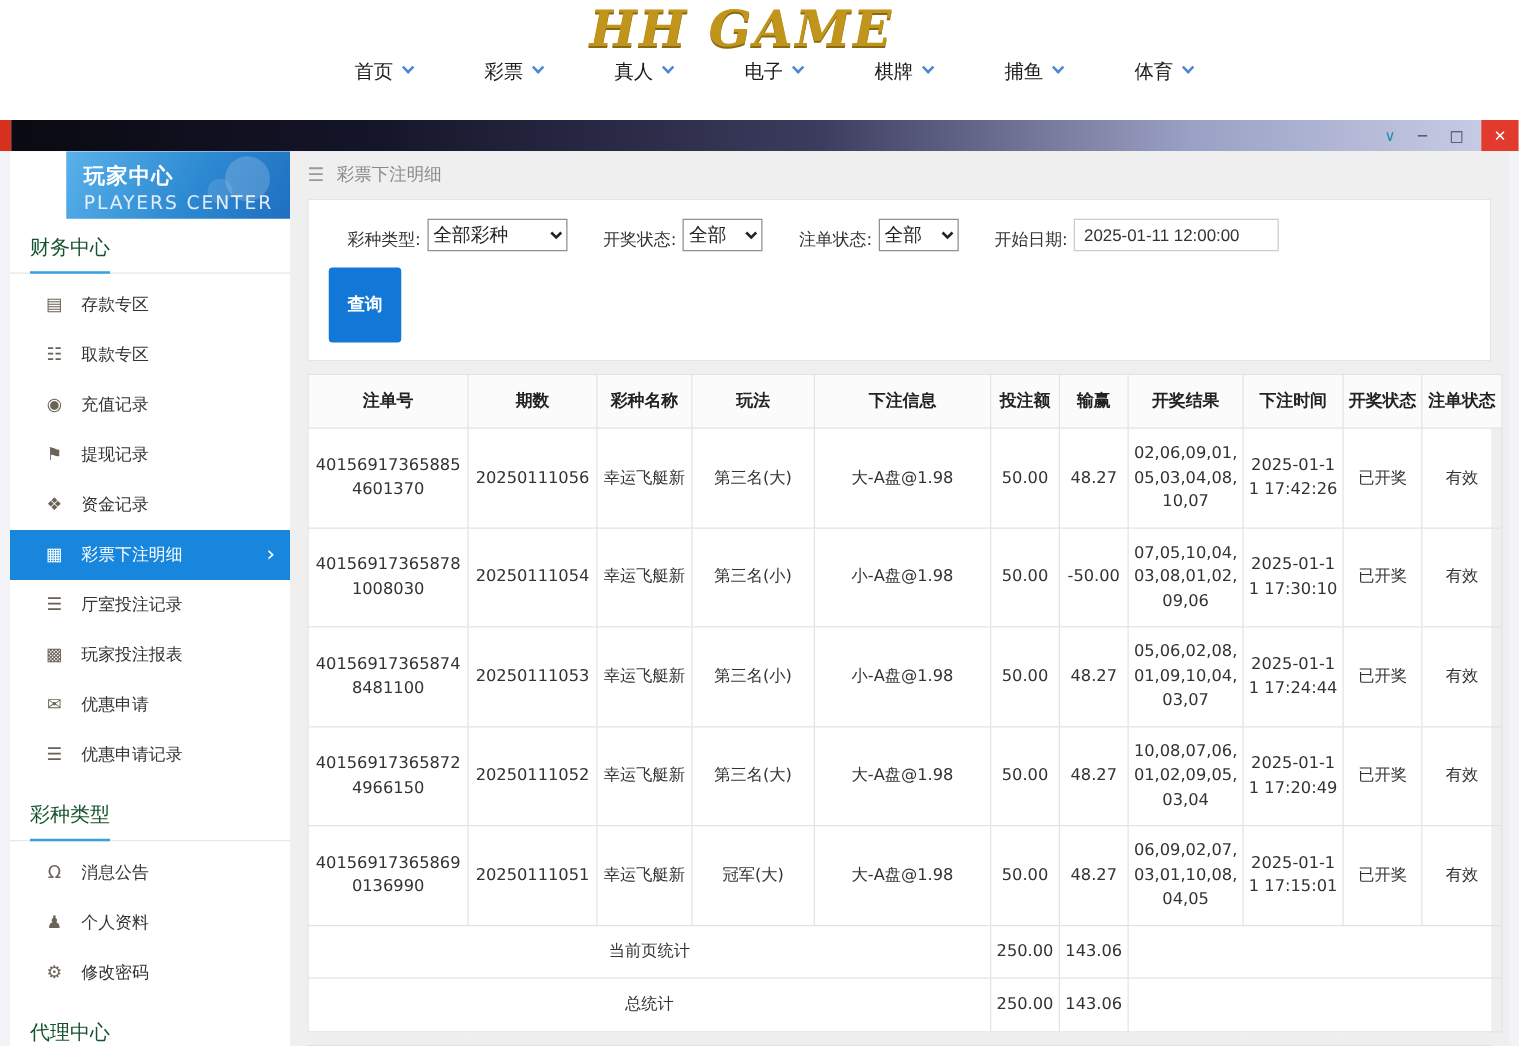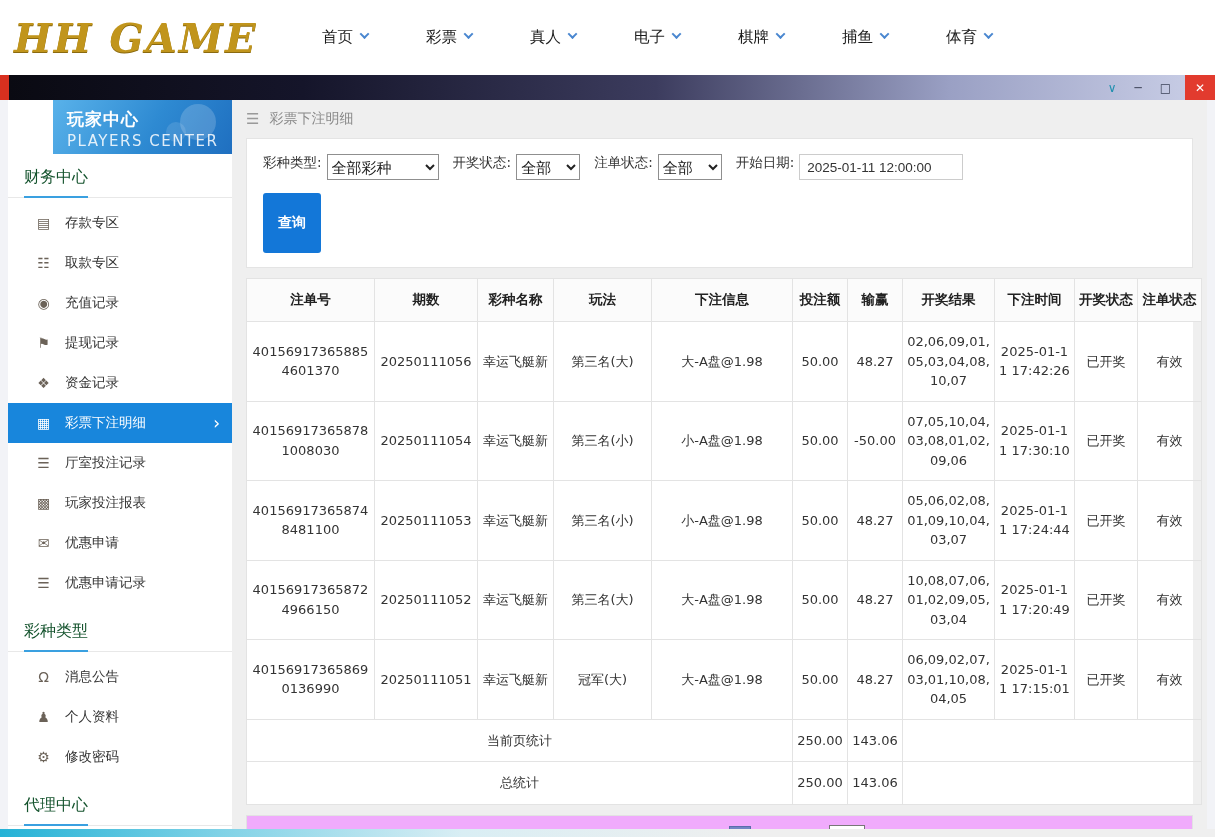--- a/index.html
+++ b/index.html
@@ -1,20 +1,20 @@
 <!DOCTYPE html>
 <html><head>
 <meta charset="utf-8">
 <style>
   * { box-sizing: border-box; margin: 0; padding: 0; }
   html,body { width:1215px; height:837px; overflow:hidden; }
   body { font-family:"DejaVu Sans","Liberation Sans",sans-serif; background:#fff; }
 
   
-  .top-header { height:75px; background:#fff; display:flex; align-items:center; }
+  .top-header { height:96px; background:#fff; display:flex; align-items:center;flex-direction:column; }
   .logo { width:300px; padding-left:14px; font-size:40px; font-weight:800; font-style:italic;
           color:#c1951c; letter-spacing:2px; text-shadow:0 1px 0 #8a6a10;
           font-family:"DejaVu Serif","Liberation Serif",serif; white-space:nowrap; }
   .top-nav { display:flex; gap:58px; margin-left:22px; }
   .nav-item { display:flex; align-items:center; font-size:15.5px; color:#1c1c1c; cursor:pointer; }
   .chev { display:inline-block; width:7px; height:7px; border-right:2px solid #4a87d0;
           border-bottom:2px solid #4a87d0; transform:rotate(45deg) translate(-1px,-1px);
           margin-left:8px; margin-top:-4px; }
 
   
@@ -53,21 +53,21 @@
   .side-item.active .si-icon { color:#fff; }
   .si-arrow { margin-left:auto; font-size:17px; color:#fff; line-height:1; }
 
   
   .main { flex:1; background:#efefef; padding:0 14px; overflow:hidden; }
   .breadcrumb { height:38px; display:flex; align-items:center; gap:10px; color:#8a8a8a; font-size:14px; }
   .crumb-menu { font-size:15px; color:#9a9a9a; cursor:pointer; }
 
   .filter-panel { background:#fff; border:1px solid #e4e4e4; padding:15px 16px 14px; }
   .filter-row { display:flex; align-items:center; font-size:13.5px; color:#333; white-space:nowrap; }
-  .fgroup { display:flex; align-items:flex-start; margin-right:14px; }
+  .fgroup { display:flex; align-items:flex-end; margin-right:14px;margin-left:15px; }
   .flabel { margin-right:5px; }
   .fselect { height:26px; font-size:15px; border:1px solid #8f8f8f; background:#fff; color:#222; }
   .fselect.wide { width:112px; }
   .fselect.narrow { width:64px; }
   .date-input { height:26px; width:164px; border:1px solid #ccc; font-size:13.5px;
                 padding:0 7px; color:#333; }
   .search-btn { margin-top:13px; background:#1377d8; color:#ffffff; border:none; border-radius:3px;
                 font-size:14px; font-weight:bold; padding:21px 15px; cursor:pointer; }
 
   

